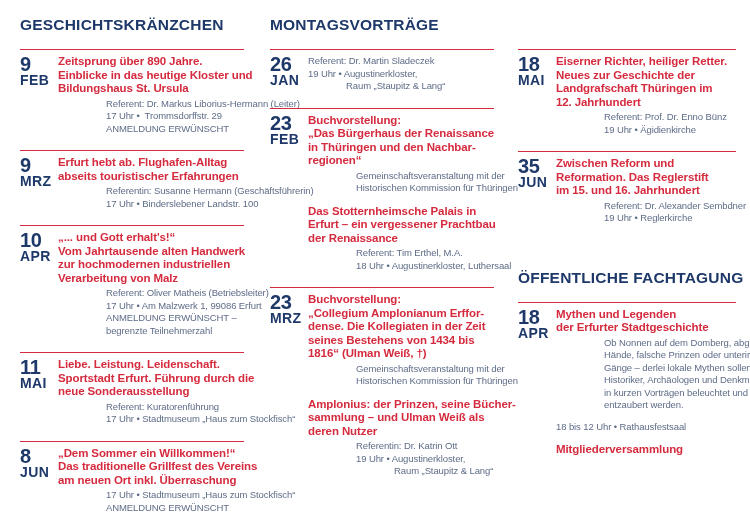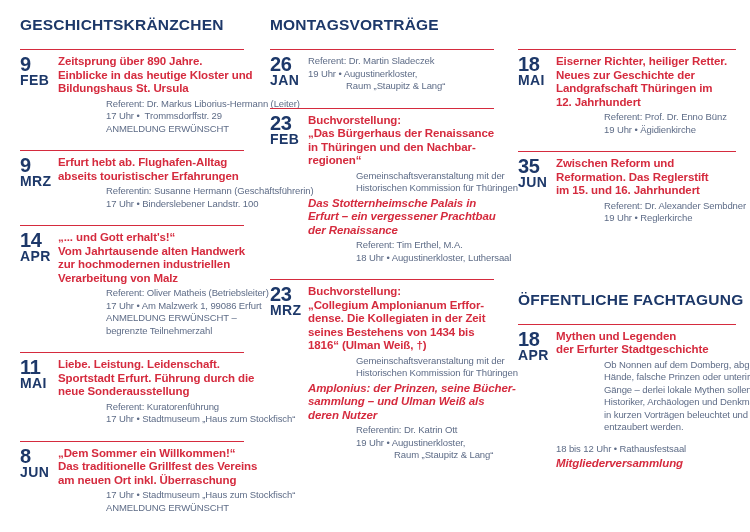--- a/index.html
+++ b/index.html
@@ -62,23 +62,23 @@
     white-space:pre;
   }
   .block-body{
     color:var(--body);
     font-size:9.5px;
     line-height:12.5px;
     letter-spacing:-0.1px;
     white-space:pre;
   }
   .block-title + .block-body{margin-top:2px;margin-left:48px;}
-  .block-body + .block-title{margin-top:2px;font-style:italic;}
+  .block-body + .block-title{margin-top:10px;}
   .block-body + .block-body{margin-top:9px;}
-  .fachtagung-heading{margin-top:64px;margin-bottom:13px;}
+  .fachtagung-heading{margin-top:42px;margin-bottom:13px;}
 </style>
 </head>
 <body>
 
 <div class="page">
 
   <div class="col col1">
     <h2 class="section-heading">GESCHICHTSKRÄNZCHEN</h2>
 
     <div class="event">
@@ -104,21 +104,21 @@
       <div class="event-content">
         <div class="block-title">Erfurt hebt ab. Flughafen-Alltag
 abseits touristischer Erfahrungen</div>
         <div class="block-body">Referentin: Susanne Hermann (Geschäftsführerin)
 17 Uhr • Binderslebener Landstr. 100</div>
       </div>
     </div>
 
     <div class="event">
       <div class="event-date">
-        <div class="day">14</div>
+        <div class="day">10</div>
         <div class="month">APR</div>
       </div>
       <div class="event-content">
         <div class="block-title">„... und Gott erhalt's!“
 Vom Jahrtausende alten Handwerk
 zur hochmodernen industriellen
 Verarbeitung von Malz</div>
         <div class="block-body">Referent: Oliver Matheis (Betriebsleiter)
 17 Uhr • Am Malzwerk 1, 99086 Erfurt
 ANMELDUNG ERWÜNSCHT –

